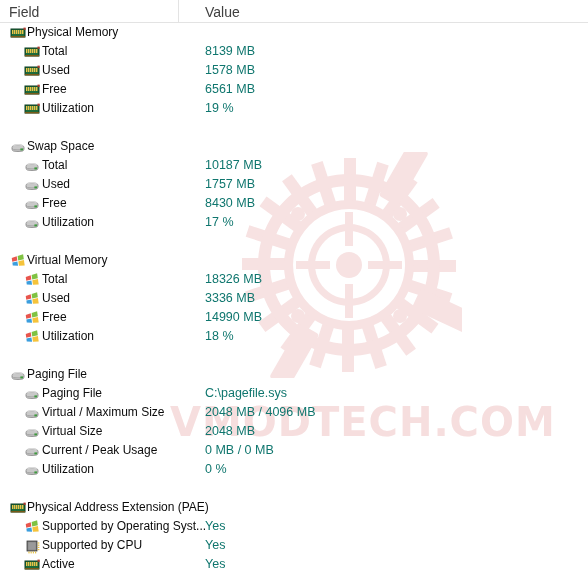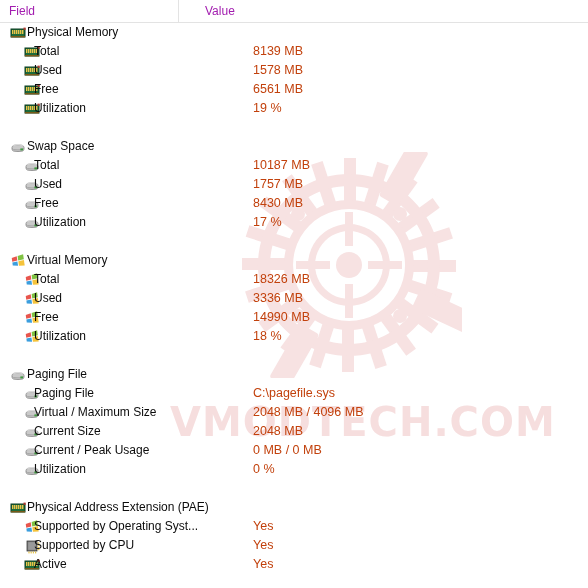--- a/index.html
+++ b/index.html
@@ -49,22 +49,22 @@
     position: relative;
     z-index: 2;
     height: 23px;
     box-sizing: border-box;
     border-bottom: 1px solid #e3e3e3;
     background: #ffffff;
   }
   #header .hcell {
     position: absolute;
     top: 4px;
-    font-size: 12px;
-    color: #a21caf;
+    font-size: 14px;
+    color: #404040;
   }
   #header .hcell.field { left: 9px; }
   #header .hcell.value { left: 205px; }
   #header .hdiv {
     position: absolute;
     left: 178px;
     top: 0;
     width: 1px;
     height: 23px;
     background: #e3e3e3;
@@ -93,29 +93,28 @@
     white-space: nowrap;
     font-size: 12px;
     color: #0c0c0c;
   }
   .row .value {
     position: absolute;
     left: 205px;
     top: 2px;
     white-space: nowrap;
     font-size: 12.5px;
-    color: #c2410c;
-    margin-left: 48px;
+    color: #0f766e;
   }
 
   
   .row.lvl0 .icon  { left: 10px; }
   .row.lvl0 .label { left: 27px; }
   .row.lvl1 .icon  { left: 24px; }
-  .row.lvl1 .label { left: 34px; }
+  .row.lvl1 .label { left: 42px; }
 
   .icon svg { display: block; width: 16px; height: 16px; }
 </style>
 </head>
 <body>
 
 <div id="watermark-layer">
   <div id="watermark-logo">
     <svg viewBox="0 0 226 226" xmlns="http://www.w3.org/2000/svg">
       <g fill="#f7e2e2">
@@ -446,21 +445,21 @@
     </div>
     <div class="row lvl1">
       <span class="icon">
         <svg viewBox="0 0 16 16" xmlns="http://www.w3.org/2000/svg">
           <path d="M2 8.5 q0 -2.6 6 -2.6 q6 0 6 2.6 v2.2 q0 1.8 -6 1.8 q-6 0 -6 -1.8 Z" fill="#c9c9c9" stroke="#8f8f8f" stroke-width="0.9"></path>
           <path d="M2 9.3 q0 1.6 6 1.6 q6 0 6 -1.6" fill="none" stroke="#9d9d9d" stroke-width="0.8"></path>
           <rect x="10.4" y="9.4" width="2.6" height="2.0" fill="#3f9b3f"></rect>
           <path d="M3.4 6.6 q1.6 -1.0 4.6 -1.0 q3.0 0 4.6 1.0" fill="none" stroke="#dcdcdc" stroke-width="1.2"></path>
         </svg>
       </span>
-      <span class="label">Current Size</span>
+      <span class="label">Virtual Size</span>
       <span class="value">2048 MB</span>
     </div>
     <div class="row lvl1">
       <span class="icon">
         <svg viewBox="0 0 16 16" xmlns="http://www.w3.org/2000/svg">
           <path d="M2 8.5 q0 -2.6 6 -2.6 q6 0 6 2.6 v2.2 q0 1.8 -6 1.8 q-6 0 -6 -1.8 Z" fill="#c9c9c9" stroke="#8f8f8f" stroke-width="0.9"></path>
           <path d="M2 9.3 q0 1.6 6 1.6 q6 0 6 -1.6" fill="none" stroke="#9d9d9d" stroke-width="0.8"></path>
           <rect x="10.4" y="9.4" width="2.6" height="2.0" fill="#3f9b3f"></rect>
           <path d="M3.4 6.6 q1.6 -1.0 4.6 -1.0 q3.0 0 4.6 1.0" fill="none" stroke="#dcdcdc" stroke-width="1.2"></path>
         </svg>

